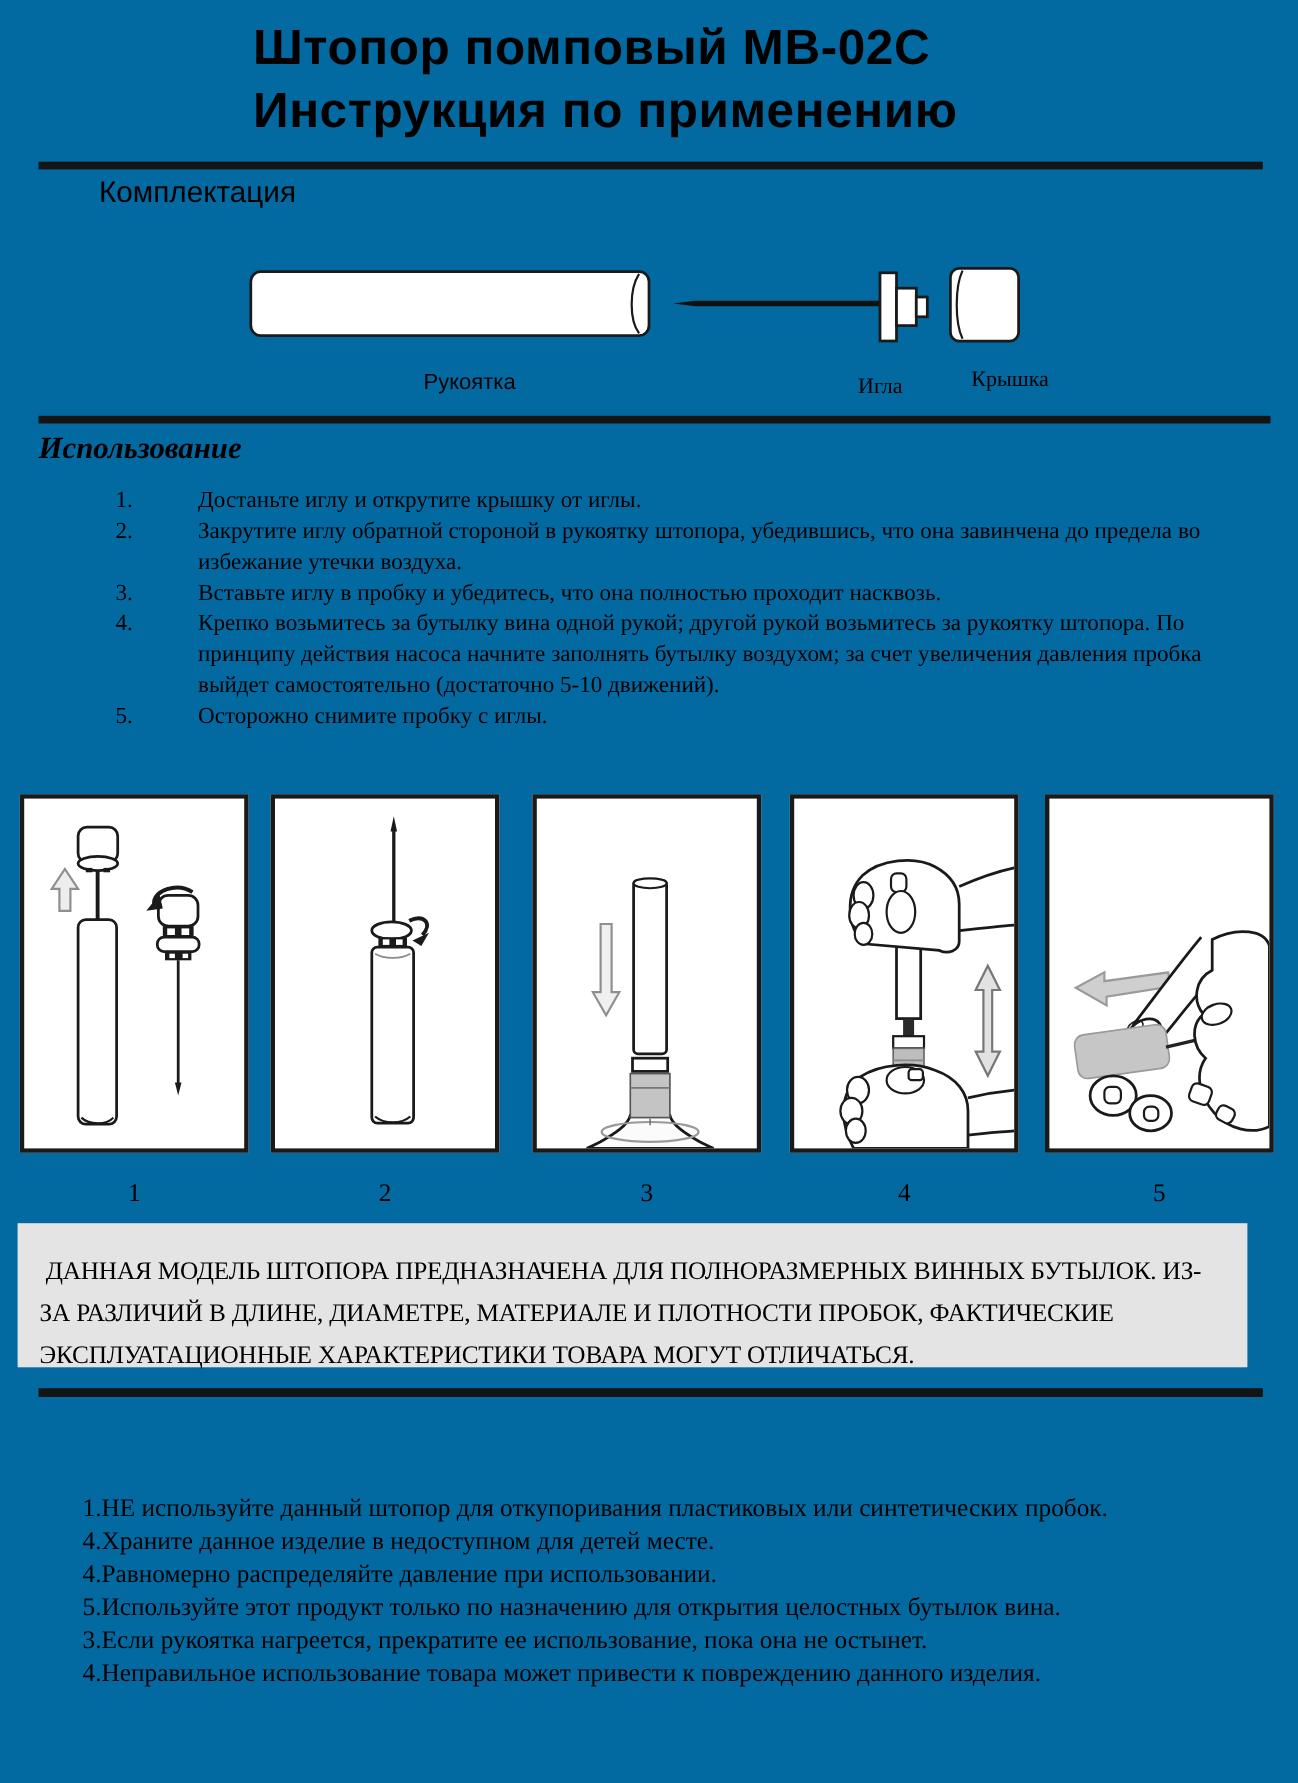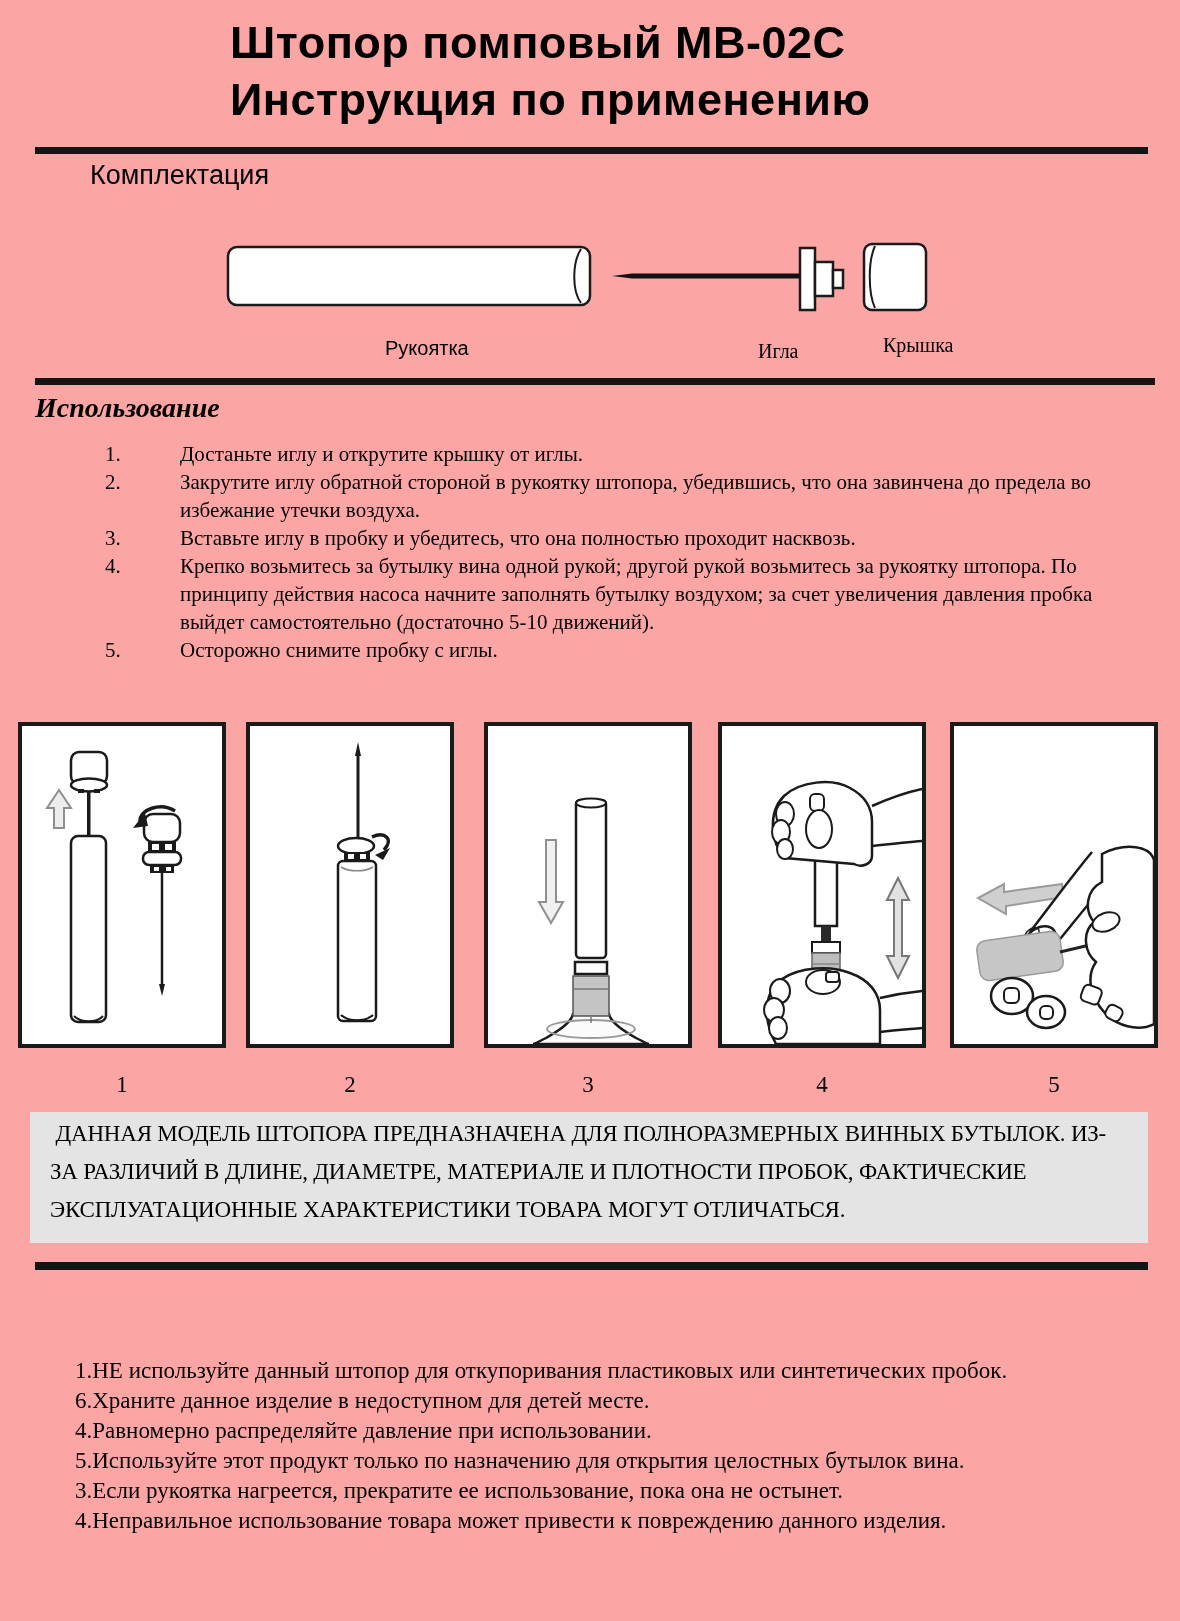--- a/index.html
+++ b/index.html
@@ -1,47 +1,47 @@
 <!DOCTYPE html>
 <html><head>
 <meta charset="utf-8">
 <style>
   html,body{margin:0;padding:0;background:#fff;}
-  .page{position:relative;width:1180px;height:1621px;background:#fca5a5;overflow:hidden;
+  .page{position:relative;width:1180px;height:1621px;background:#0369a1;overflow:hidden;
         font-family:"Liberation Serif",serif;color:#000;}
   .doc-title{position:absolute;left:230px;top:14px;margin:0;
              font-family:"Liberation Sans",sans-serif;font-weight:bold;
              font-size:45px;line-height:57px;letter-spacing:0.5px;}
   .rule{position:absolute;background:#141414;}
   .rule-1{left:35px;top:147px;width:1113px;height:7px;}
   .rule-2{left:35px;top:378px;width:1120px;height:7px;}
   .rule-3{left:35px;top:1262px;width:1113px;height:8px;}
   .h-package{position:absolute;left:90px;top:160px;margin:0;
              font-family:"Liberation Sans",sans-serif;font-weight:normal;font-size:27px;}
   .h-usage{position:absolute;left:35px;top:392px;margin:0;
            font-family:"Liberation Serif",serif;font-weight:bold;font-size:28px;font-style:italic;}
   .h-precautions{position:absolute;left:35px;top:1288px;margin:0;
                  font-family:"Liberation Sans",sans-serif;font-weight:bold;font-size:29px;}
   .parts-svg{position:absolute;left:0;top:225px;}
   .lbl{position:absolute;font-size:20px;white-space:nowrap;}
   .lbl-handle{left:385px;top:337px;font-family:"Liberation Sans",sans-serif;}
-  .lbl-needle{left:758px;top:340px;font-family:"Liberation Serif",serif;}
+  .lbl-needle{left:780px;top:340px;font-family:"Liberation Serif",serif;}
   .lbl-cap{left:883px;top:334px;font-family:"Liberation Serif",serif;}
   .steps{position:absolute;left:105px;top:440px;width:1008px;
          font-size:21px;line-height:28px;}
   .step{display:flex;}
   .step-num{flex:0 0 75px;}
   .step-text{flex:1;}
   .panel{position:absolute;top:722px;width:200px;height:318px;border:4px solid #1a1a1a;background:#fff;}
   .p1{left:18px;} .p2{left:246px;} .p3{left:484px;} .p4{left:718px;} .p5{left:950px;}
   .fignum{position:absolute;top:1072px;width:208px;text-align:center;
           font-size:23px;font-family:"Liberation Serif",serif;}
   .n1{left:18px;} .n2{left:246px;} .n3{left:484px;} .n4{left:718px;} .n5{left:950px;}
-  .notice{position:absolute;left:30px;top:1112px;width:1118px;height:131px;
-          background:#e4e4e4;box-sizing:border-box;padding:3px 0 0 20px;
+  .notice{position:absolute;left:16px;top:1112px;width:1118px;height:131px;
+          background:#e4e4e4;box-sizing:border-box;padding:25px 0 0 20px;
           font-size:23px;line-height:38px;letter-spacing:-0.2px;}
   .notice-line{white-space:pre;}
   .precautions{position:absolute;left:55px;top:1356px;width:1105px;
                font-size:23px;line-height:30px;margin-left:20px;}
 </style>
 </head>
 <body>
 
 <div class="page">
 
@@ -259,20 +259,20 @@
     <div class="notice-line"> ДАННАЯ МОДЕЛЬ ШТОПОРА ПРЕДНАЗНАЧЕНА ДЛЯ ПОЛНОРАЗМЕРНЫХ ВИННЫХ БУТЫЛОК. ИЗ-</div>
     <div class="notice-line">ЗА РАЗЛИЧИЙ В ДЛИНЕ, ДИАМЕТРЕ, МАТЕРИАЛЕ И ПЛОТНОСТИ ПРОБОК, ФАКТИЧЕСКИЕ</div>
     <div class="notice-line">ЭКСПЛУАТАЦИОННЫЕ ХАРАКТЕРИСТИКИ ТОВАРА МОГУТ ОТЛИЧАТЬСЯ.</div>
   </div>
 
   <div class="rule rule-3"></div>
 
 
   <div class="precautions">
     <div class="precaution">1.НЕ используйте данный штопор для откупоривания пластиковых или синтетических пробок.</div>
-    <div class="precaution">6.Храните данное изделие в недоступном для детей месте.</div>
+    <div class="precaution">4.Храните данное изделие в недоступном для детей месте.</div>
     <div class="precaution">4.Равномерно распределяйте давление при использовании.</div>
     <div class="precaution">5.Используйте этот продукт только по назначению для открытия целостных бутылок вина.</div>
     <div class="precaution">3.Если рукоятка нагреется, прекратите ее использование, пока она не остынет.</div>
     <div class="precaution">4.Неправильное использование товара может привести к повреждению данного изделия.</div>
   </div>
 
 </div>
 
 </body></html>

